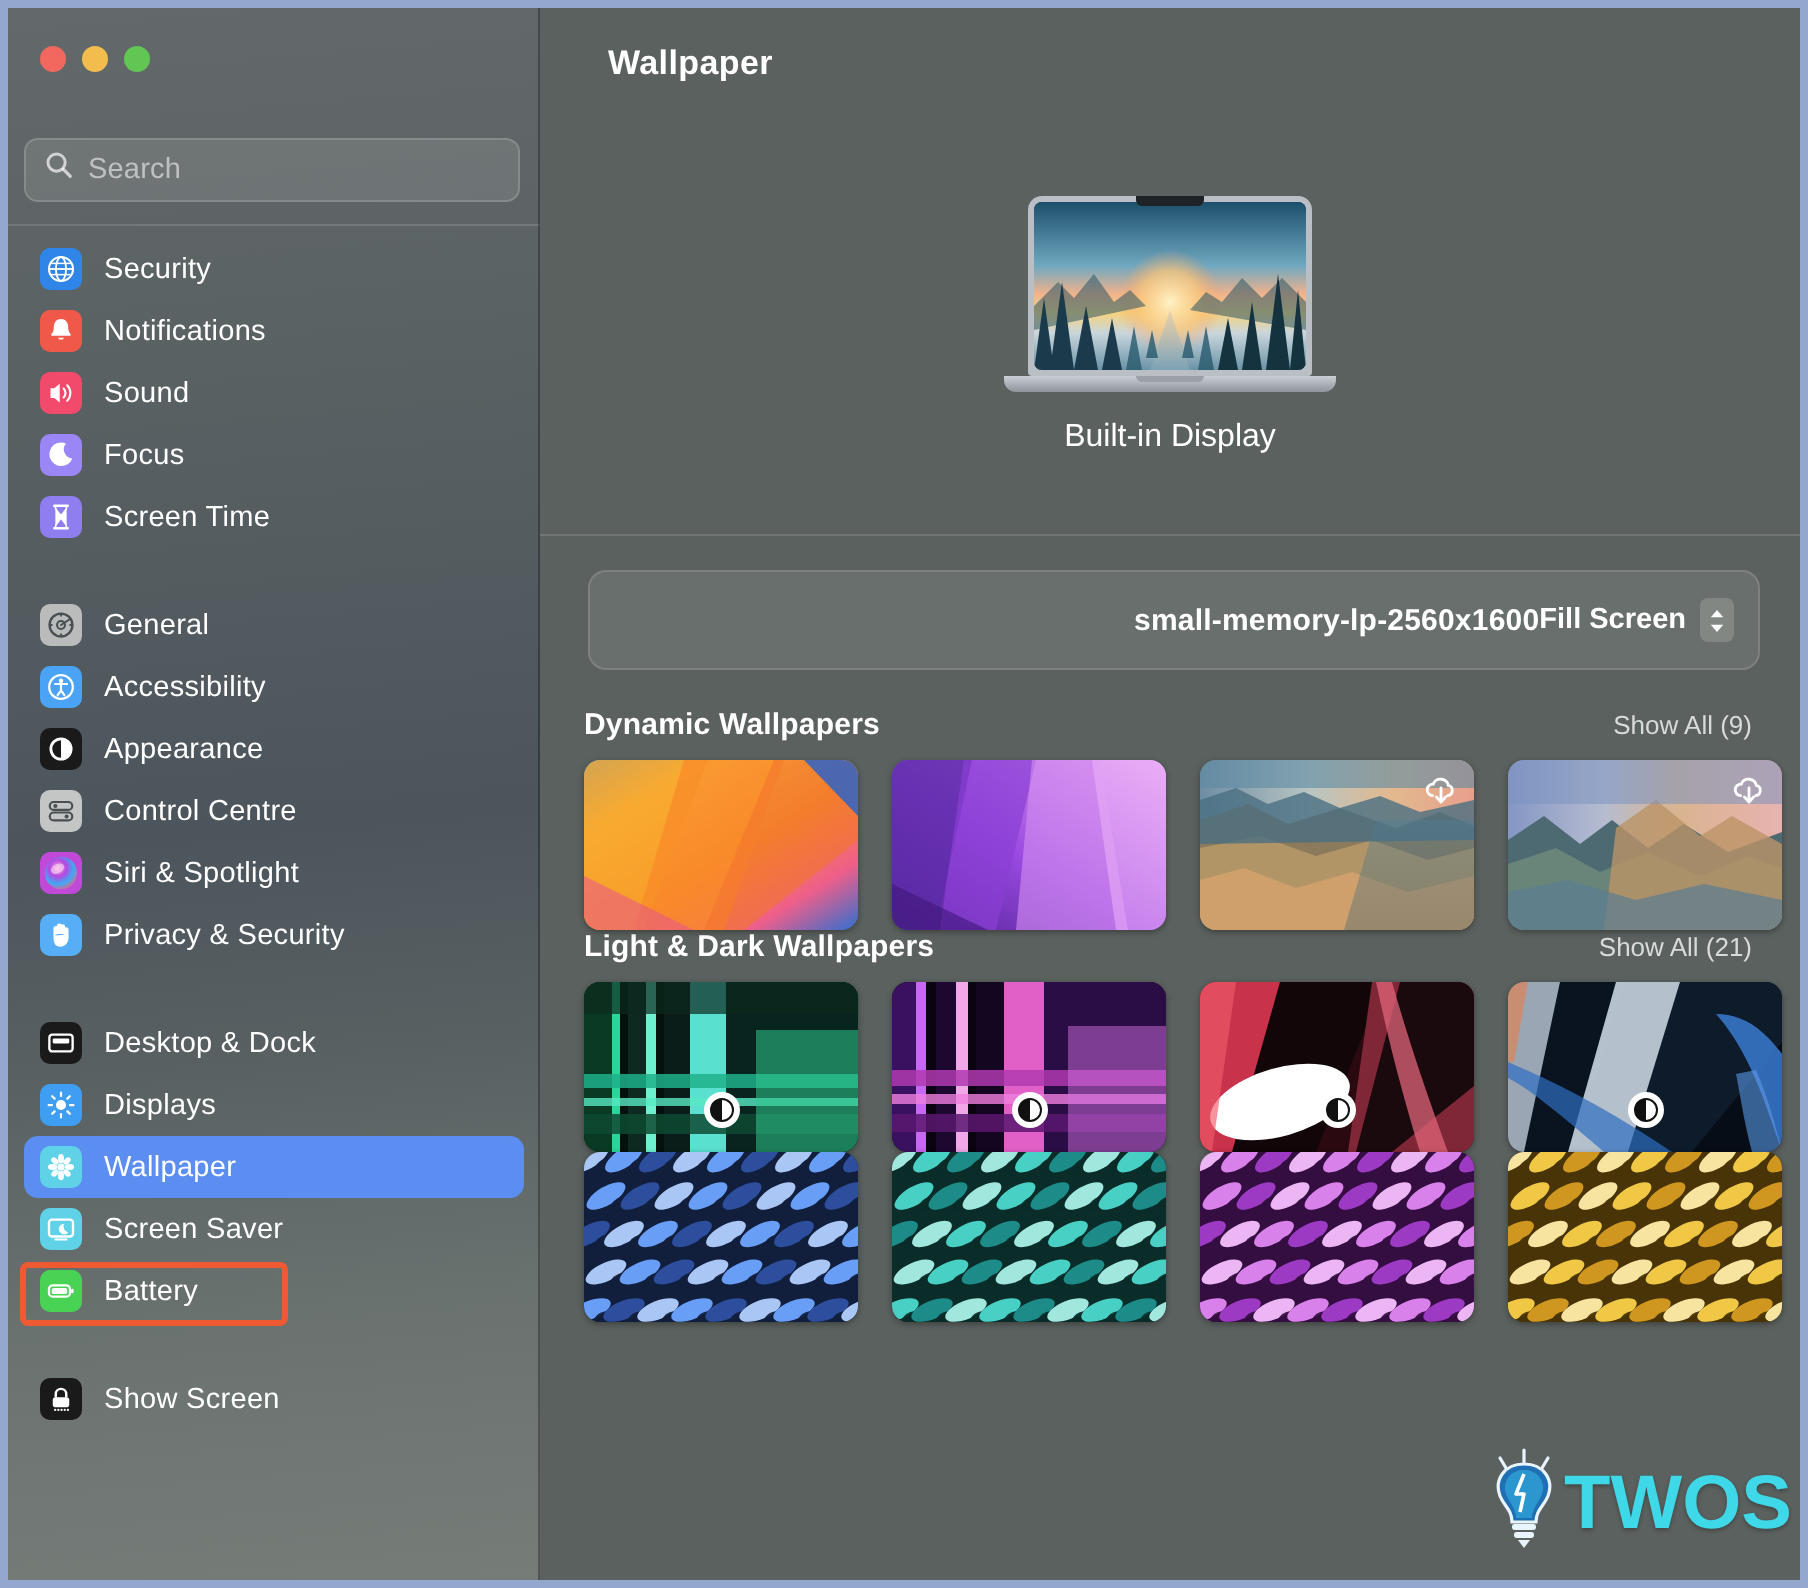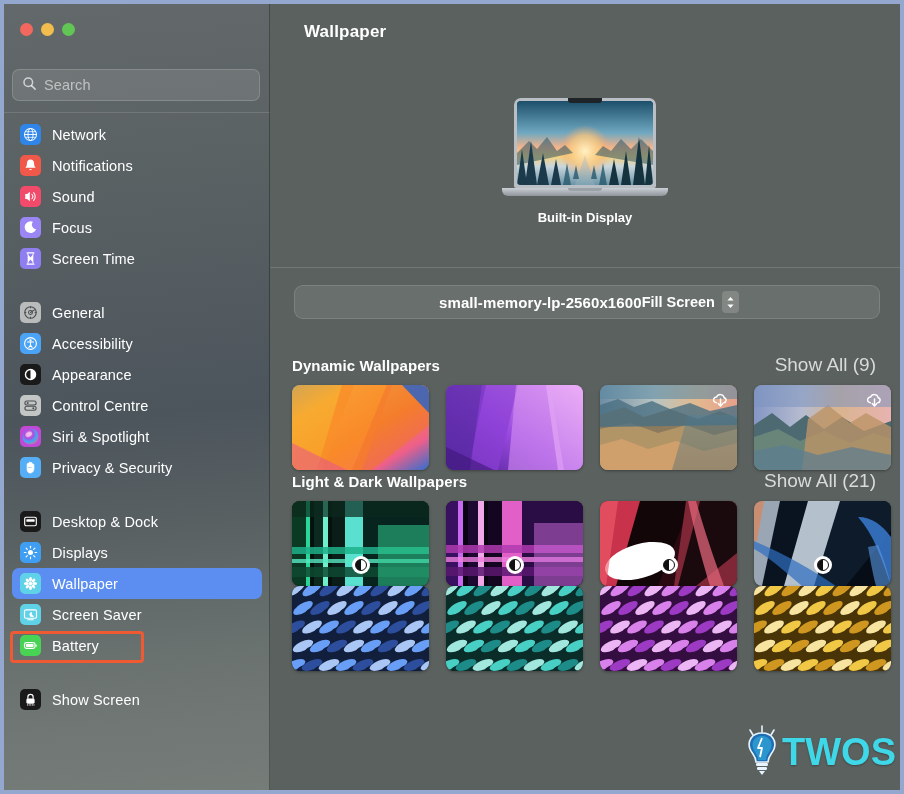--- a/index.html
+++ b/index.html
@@ -175,39 +175,39 @@
     margin-left: -12px;
     background: linear-gradient(180deg,#c9cfd4,#8e959b);
     border-radius: 0 0 6px 6px;
   }
   .base-notch{
     width:34px;height:3px;background:#9aa1a7;border-radius:0 0 3px 3px;
     margin: 0 auto;
   }
   #display-label {
     margin-top: 14px;
-    font-size: 13px;
-    font-weight: bold;
+    font-size: 16px;
+    font-weight: normal;
     color: #ffffff;
   }
   .hr-line {
     position:absolute; left:0; right:0; top:263px;
     height:1px; background:rgba(255,255,255,0.14);
   }
 
   
   #current-row {
     position: absolute;
     left: 24px; top: 281px;
-    width: 586px; height: 34px;
+    width: 586px; height: 50px;
     background: rgba(255,255,255,0.09);
     border: 1px solid rgba(255,255,255,0.13);
     border-radius: 9px;
     display: flex; align-items: center;
-    justify-content: center;
+    justify-content: flex-end;
     padding: 0 12px 0 16px;
   }
   #wall-name {
     font-size: 15px;
     color: #ffffff;
     font-weight: bold;
     letter-spacing: .1px;
   }
   .popup {
     display: flex; align-items: center; gap: 7px;
@@ -236,21 +236,21 @@
     display: flex; align-items: baseline;
     justify-content: space-between;
     padding-right: 24px;
     margin-bottom: 9px;
   }
   .section-title {
     font-size: 15px; font-weight: bold; color: #ffffff;
     letter-spacing: .1px;
   }
   .show-all {
-    font-size: 19px; color: #d8dbda;
+    font-size: 13px; color: #d8dbda;
   }
   .thumbs {
     display: flex;
     gap: 17px;
   }
   .thumb {
     position: relative;
     width: 137px; height: 85px;
     border-radius: 8px;
     overflow: hidden;
@@ -328,21 +328,21 @@
           <div class="nav-item">
             <span class="nav-icon" style="background: rgb(47, 134, 232);">
               <svg width="15" height="15" viewBox="0 0 16 16">
                 <circle cx="8" cy="8" r="6.4" fill="none" stroke="#fff" stroke-width="1.1"></circle>
                 <ellipse cx="8" cy="8" rx="2.7" ry="6.4" fill="none" stroke="#fff" stroke-width="1"></ellipse>
                 <line x1="1.6" y1="8" x2="14.4" y2="8" stroke="#fff" stroke-width="1"></line>
                 <line x1="2.6" y1="5" x2="13.4" y2="5" stroke="#fff" stroke-width=".8"></line>
                 <line x1="2.6" y1="11" x2="13.4" y2="11" stroke="#fff" stroke-width=".8"></line>
               </svg>
             </span>
-            <span class="nav-label">Network</span>
+            <span class="nav-label">Security</span>
           </div>
           <div class="nav-item">
             <span class="nav-icon" style="background: rgb(240, 88, 74);">
               <svg width="15" height="15" viewBox="0 0 16 16">
                 <path d="M8 1.6c-2.3 0-3.8 1.7-3.8 3.9 0 2.6-.7 3.5-1.3 4.2-.3.3-.1.8.3.8h9.6c.4 0 .6-.5.3-.8-.6-.7-1.3-1.6-1.3-4.2 0-2.2-1.5-3.9-3.8-3.9Z" fill="#fff"></path>
                 <path d="M6.4 11.6a1.7 1.7 0 0 0 3.2 0Z" fill="#fff"></path>
               </svg>
             </span>
             <span class="nav-label">Notifications</span>
           </div>

